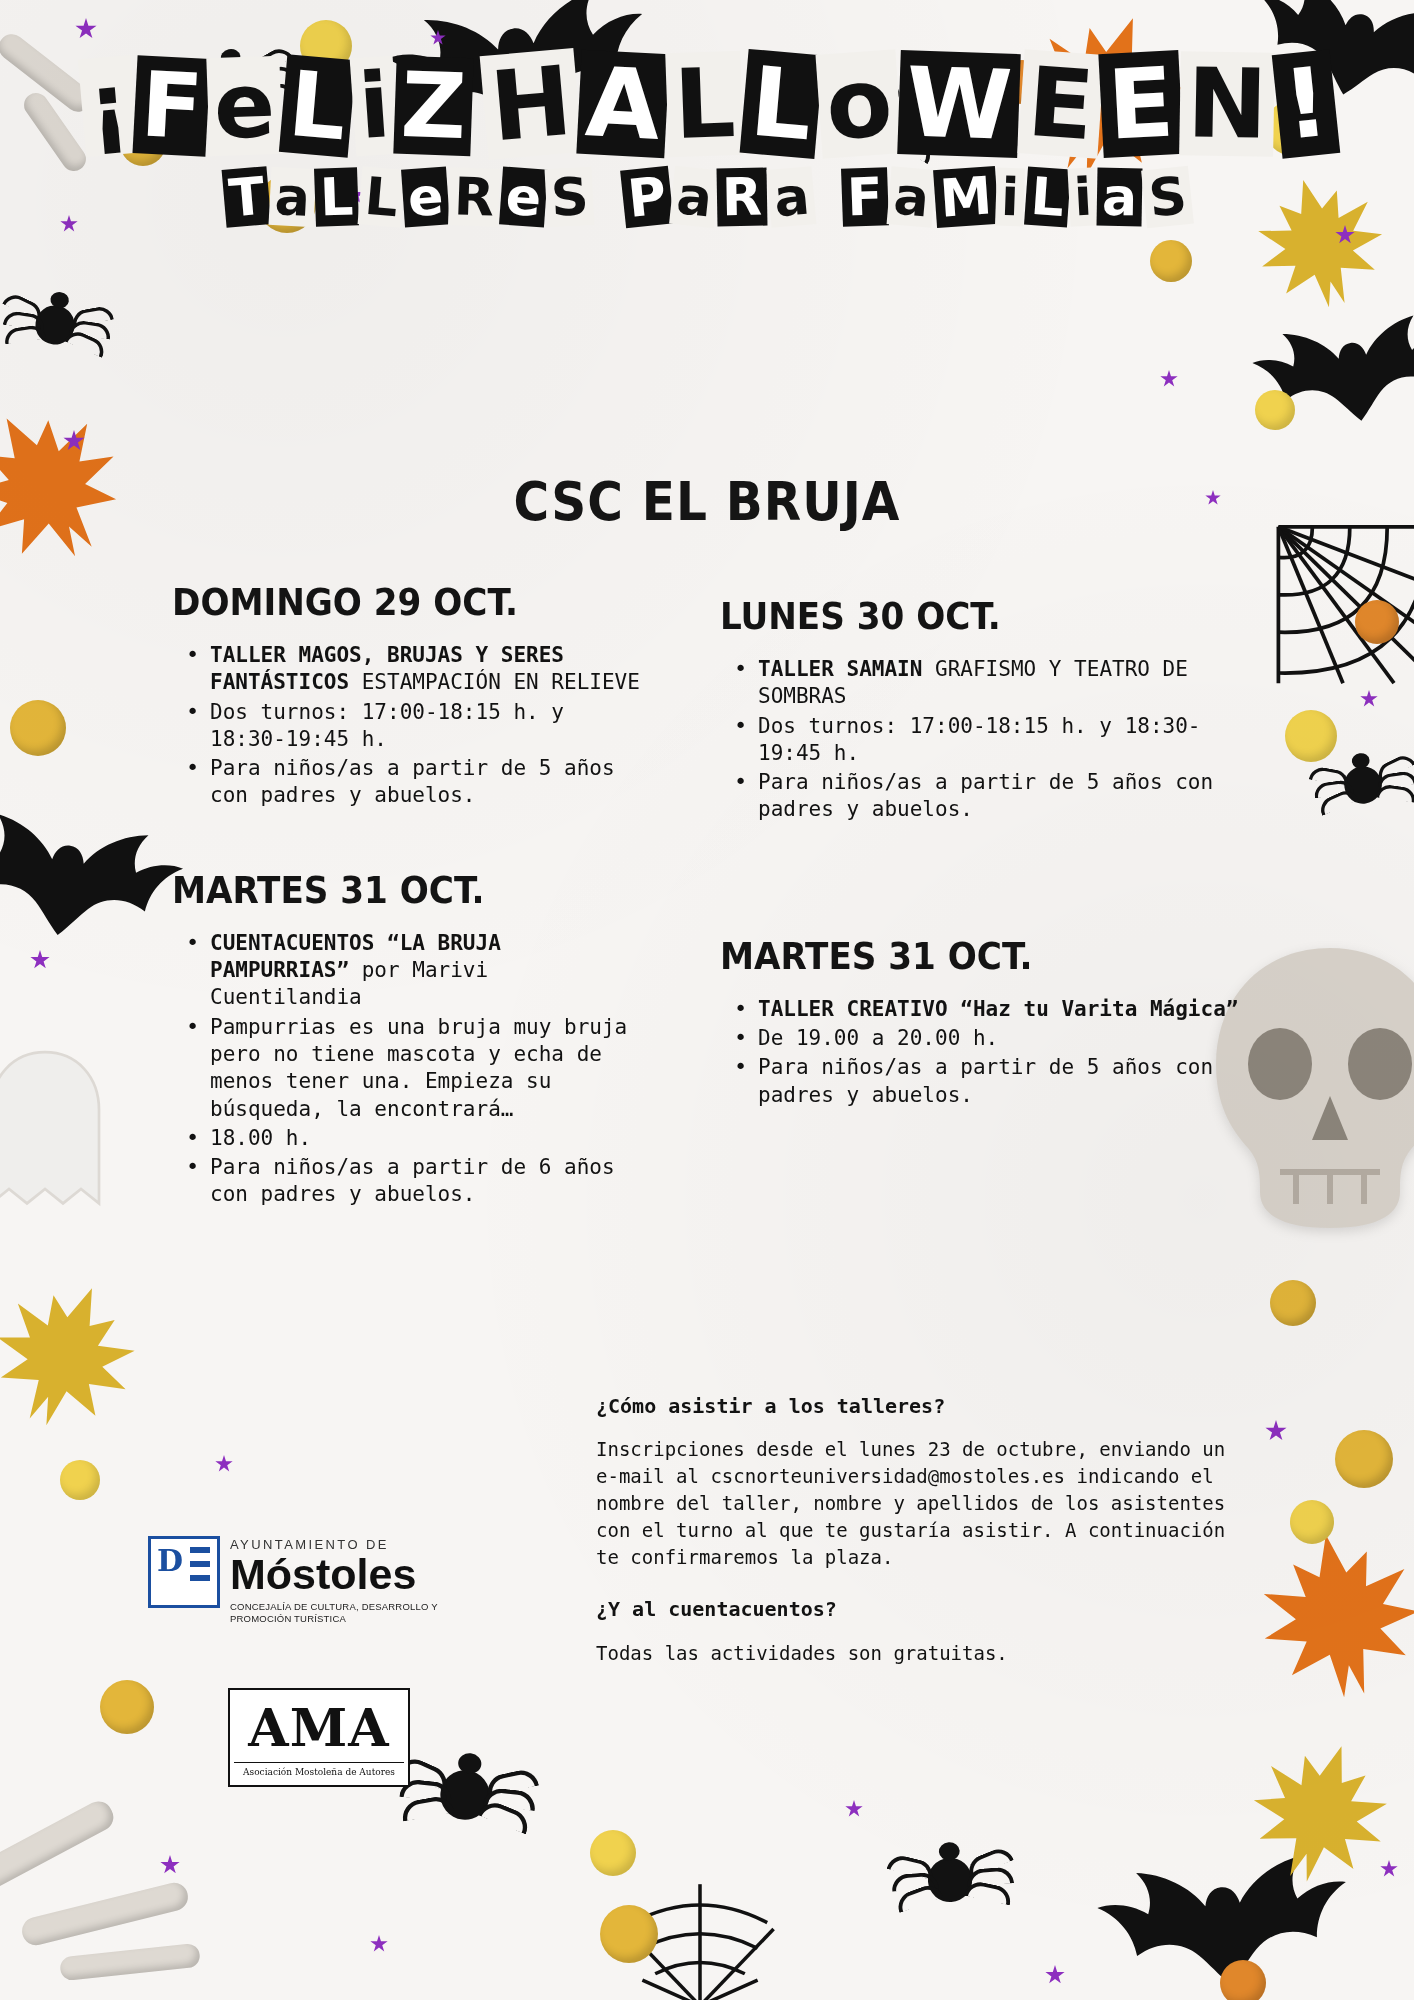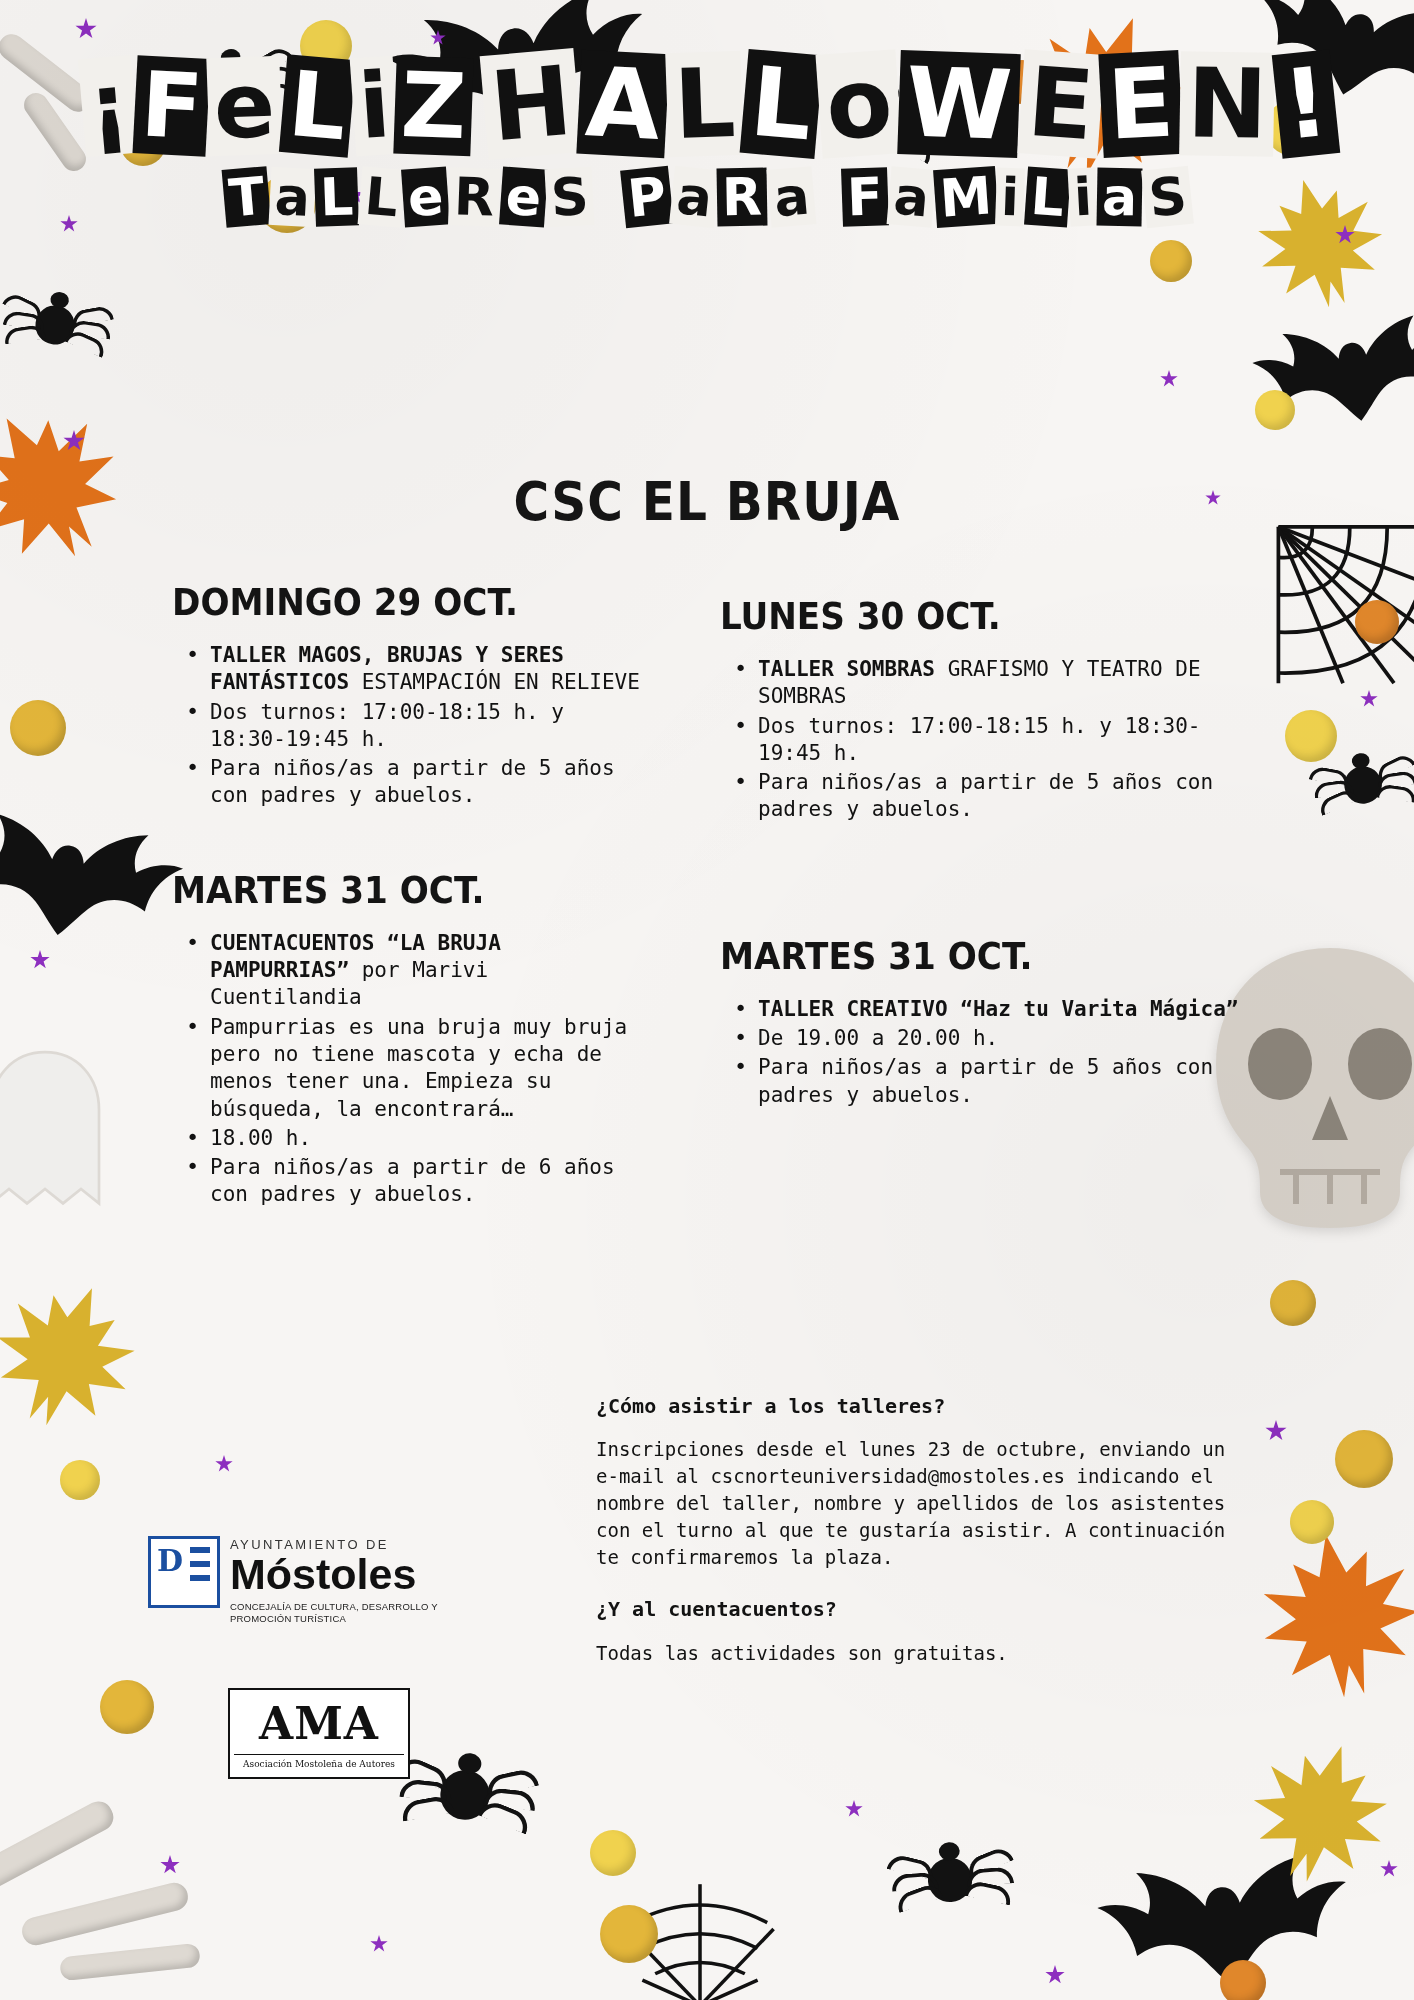--- a/index.html
+++ b/index.html
@@ -255,21 +255,21 @@
     top: 1688px;
     width: 170px;
     background: #fff;
     border: 2px solid #111;
     text-align: center;
     padding: 12px 4px 8px 4px;
   }
   .logo-ama .ama {
     font-family: "DejaVu Serif", serif;
     font-weight: 700;
-    font-size: 44px;
+    font-size: 52px;
     letter-spacing: 1px;
     color: #111;
     line-height: 1;
   }
   .logo-ama .amasub {
     font-family: "DejaVu Serif", serif;
     font-size: 9px;
     color: #111;
     margin-top: 8px;
     border-top: 1px solid #111;
@@ -563,21 +563,21 @@
           <li><span>18.00 h.</span></li>
           <li><span>Para niños/as a partir de 6 años con padres y abuelos.</span></li>
         </ul>
       </div>
     </div>
 
     <div class="col col-right">
       <div class="daybox" style="margin-top:14px;">
         <div class="day-head">LUNES 30 OCT.</div>
         <ul class="items">
-          <li><span class="b">TALLER SOMBRAS</span><span> GRAFISMO Y TEATRO DE SOMBRAS</span></li>
+          <li><span class="b">TALLER SAMAIN</span><span> GRAFISMO Y TEATRO DE SOMBRAS</span></li>
           <li><span>Dos turnos: 17:00-18:15 h. y 18:30-19:45 h.</span></li>
           <li><span>Para niños/as a partir de 5 años con padres y abuelos.</span></li>
         </ul>
       </div>
 
       <div class="daybox" style="margin-top:110px;">
         <div class="day-head">MARTES 31 OCT.</div>
         <ul class="items">
           <li><span class="b">TALLER CREATIVO “Haz tu Varita Mágica”</span></li>
           <li><span>De 19.00 a 20.00 h.</span></li>

